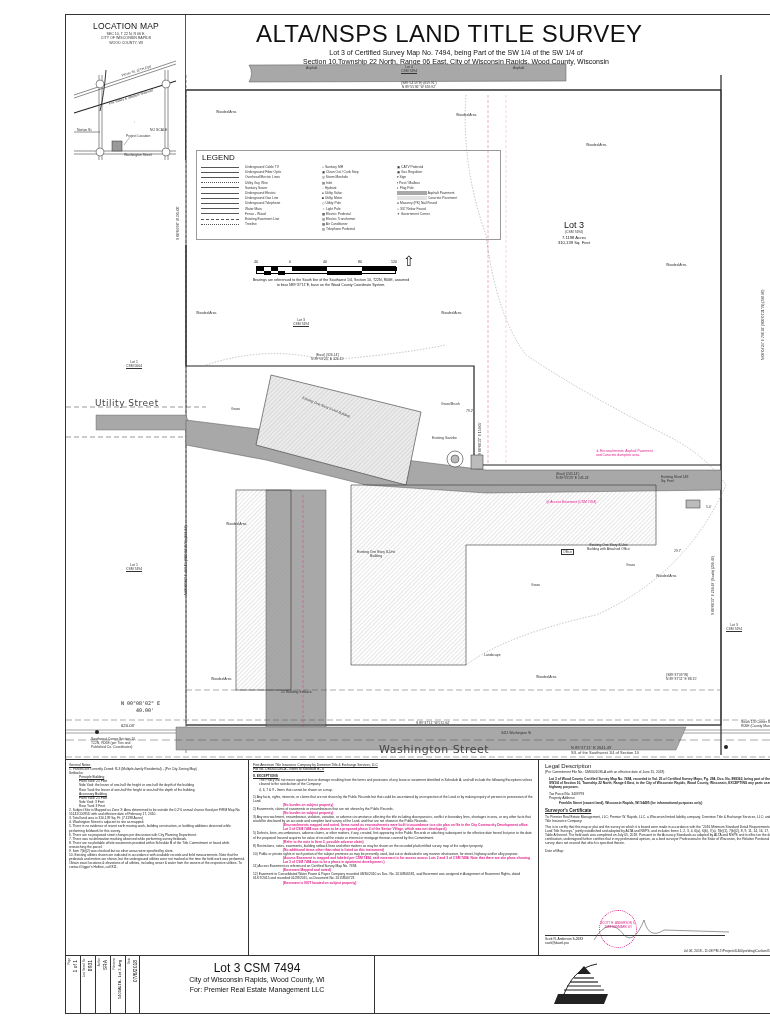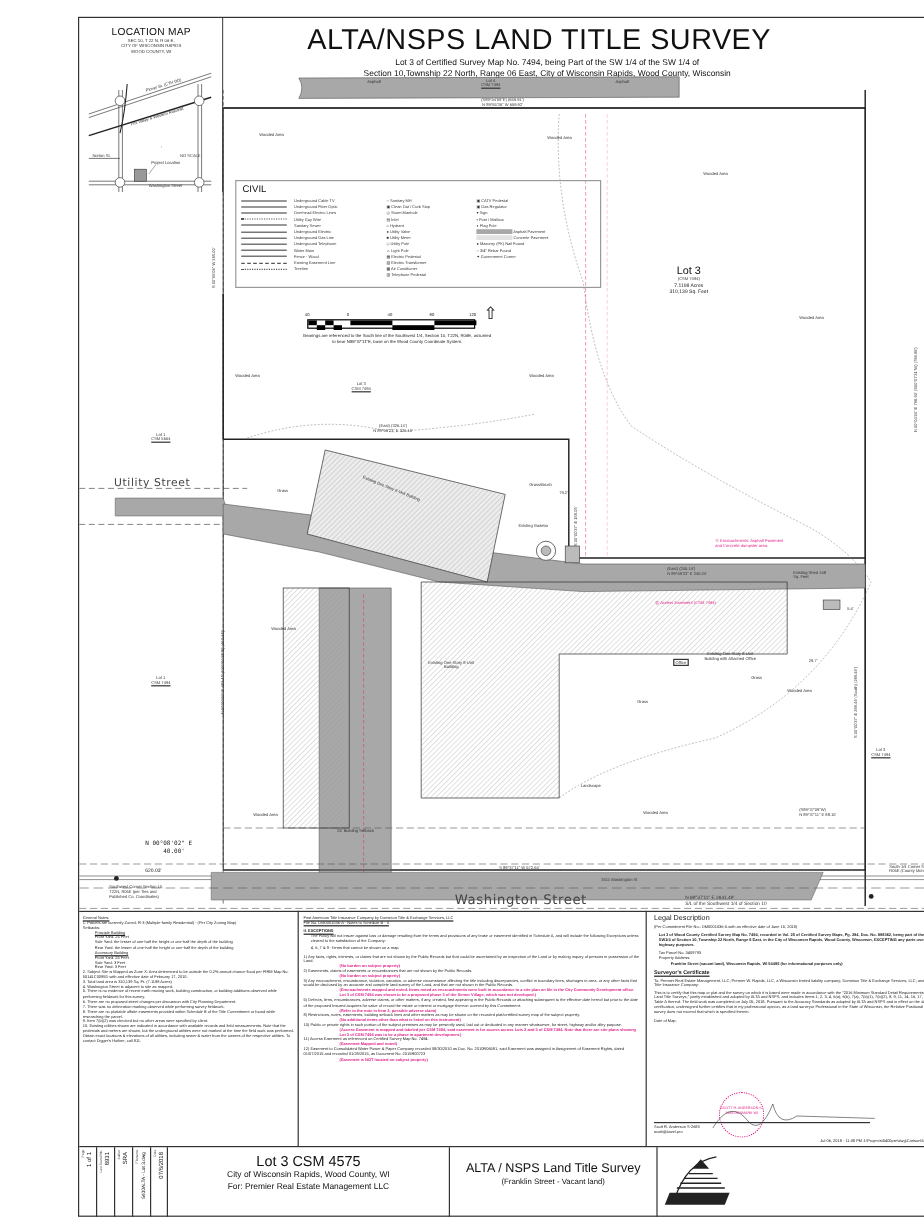--- a/index.html
+++ b/index.html
@@ -247,21 +247,21 @@
   </div>
   <div class="abs tiny" style="left:645px;top:600px;transform:rotate(-90deg);transform-origin:left top">
     <span>S 00°00'37" E 299.49'</span> <span>(South) (299.49')</span>
   </div>
   <div class="abs tiny" style="left:412px;top:440px;transform:rotate(-90deg);transform-origin:left top">S 00°00'37" E 159.05'</div>
   <div class="abs tiny" style="left:118px;top:580px;transform:rotate(-90deg);transform-origin:left top">
     <span>N 00°00'02" E 493.15'</span> <span>(N00°04'25"E) (493.14')</span>
   </div>
 
   <div class="abs legend">
-    <div class="legend-title">CIVIL</div>
+    <div class="legend-title">LEGEND</div>
     <div class="legend-col" style="left:4px">
       <div><span class="lsym"></span><span>Underground Cable TV</span></div>
       <div><span class="lsym"></span><span>Underground Fiber Optic</span></div>
       <div><span class="lsym"></span><span>Overhead Electric Lines</span></div>
       <div><span class="lsym" style="border-top-style:dotted"></span><span>Utility Guy Wire</span></div>
       <div><span class="lsym"></span><span>Sanitary Sewer</span></div>
       <div><span class="lsym"></span><span>Underground Electric</span></div>
       <div><span class="lsym"></span><span>Underground Gas Line</span></div>
       <div><span class="lsym"></span><span>Underground Telephone</span></div>
       <div><span class="lsym"></span><span>Water Main</span></div>
@@ -394,27 +394,23 @@
     </div>
     <div class="tb-cell" style="left:45px;width:15px">
       <div class="vert-lbl" style="left:1px;top:2px">Filename</div>
       <div class="vert" style="left:6px;top:4px;font-size:4px">5400ALTA - Lot 3.dwg</div>
     </div>
     <div class="tb-cell" style="left:60px;width:14px">
       <div class="vert-lbl" style="left:1px;top:2px">Date</div>
       <div class="vert" style="left:6px;top:4px">07/6/2018</div>
     </div>
     <div class="tb-cell" style="left:74px;width:235px;text-align:center;padding-top:5px">
-      <div style="font-size:12px;line-height:14px">Lot 3 CSM 4575</div>
+      <div style="font-size:12px;line-height:14px">Lot 3 CSM 7494</div>
       <div style="font-size:7px;line-height:10px">City of Wisconsin Rapids, Wood County, WI</div>
       <div style="font-size:7px;line-height:9px">For: Premier Real Estate Management LLC</div>
-    </div>
-    <div class="tb-cell" style="left:309px;width:173px;text-align:center;padding-top:12px">
-      <div style="font-size:10.5px;line-height:13px">ALTA / NSPS Land Title Survey</div>
-      <div style="font-size:6.5px;line-height:10px">(Franklin Street - Vacant land)</div>
     </div>
     <div class="tb-cell" style="left:482px;width:256px;border-right:none">
       <svg class="abs" style="left:4px;top:4px" width="58" height="50">
         <path d="M10,40 Q20,8 45,4" fill="none" stroke="#222" stroke-width="1"></path>
         <polygon points="32,6 25,14 39,14" fill="#222"></polygon>
         <line x1="22" y1="18" x2="42" y2="18" stroke="#222" stroke-width="1.2"></line>
         <line x1="18" y1="22" x2="46" y2="22" stroke="#222" stroke-width="1.2"></line>
         <line x1="15" y1="26" x2="49" y2="26" stroke="#222" stroke-width="1.2"></line>
         <line x1="12" y1="30" x2="52" y2="30" stroke="#222" stroke-width="1.2"></line>
         <polygon points="6,34 56,34 52,44 2,44" fill="#222"></polygon>

